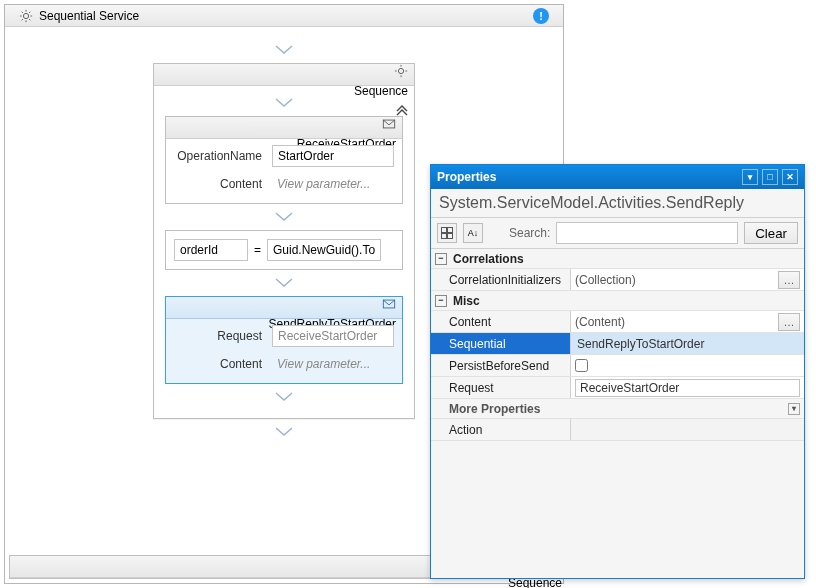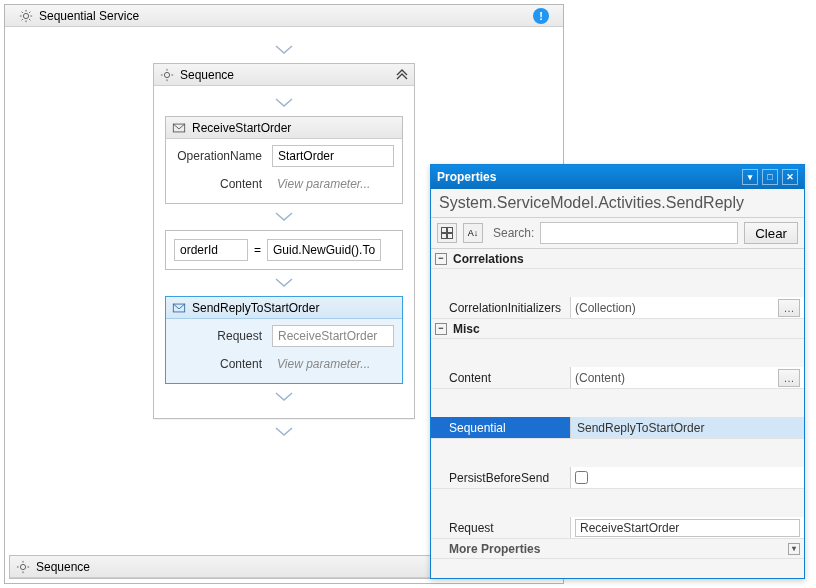--- a/index.html
+++ b/index.html
@@ -52,22 +52,22 @@
     width: 262px;
     border: 1px solid #bfbfbf;
     background: #ffffff;
     box-shadow: 0 1px 0 rgba(0,0,0,0.05);
   }
   .sequence-box { padding-bottom: 4px; }
   .activity-header {
     height: 22px;
     background: linear-gradient(#f4f4f4, #e7e7e7);
     border-bottom: 1px solid #cfcfcf;
-    display: flex; align-items: center;
-    padding: 0 6px; gap: 6px;
+    display: flex; align-items: flex-end;
+    padding: 0 6px; gap: 6px; flex-direction: column;
   }
   .activity-header .expander {
     margin-left: auto;
     font-size: 10px;
     color: #444;
   }
   .activity-icon {
     width: 14px; height: 14px;
     display: inline-flex; align-items: center; justify-content: center;
   }
@@ -164,21 +164,21 @@
     border-bottom: 1px solid #d0d0d0;
   }
   .tool-btn {
     width: 20px; height: 20px;
     border: 1px solid #bcbcbc;
     background: #f1f1f1;
     display: inline-flex; align-items: center; justify-content: center;
     font-size: 11px;
     cursor: pointer;
   }
-  .props-toolbar .search-label { color: #666; margin-left: 4px; }
+  .props-toolbar .search-label { color: #666; margin-left: 20px; }
   .props-toolbar input.search {
     flex: 1;
     height: 22px;
     border: 1px solid #c4c4c4;
     padding: 0 5px;
     font-size: 12px;
     background: #fff;
   }
   .props-toolbar .clear-btn {
     height: 22px;
@@ -213,21 +213,20 @@
     margin-left: auto;
     width: 12px; height: 12px;
     border: 1px solid #a4a4a4;
     display: inline-flex; align-items: center; justify-content: center;
     font-size: 8px; color: #555;
   }
   .prop-row {
     display: flex; align-items: stretch;
     height: 22px;
     border-bottom: 1px solid #e2e2e2;
-    margin-top: 28px;
   }
   .prop-row .pname {
     width: 140px;
     padding-left: 18px;
     display: flex; align-items: center;
     color: #222;
     border-right: 1px solid #d0d0d0;
   }
   .prop-row .pval {
     flex: 1;

